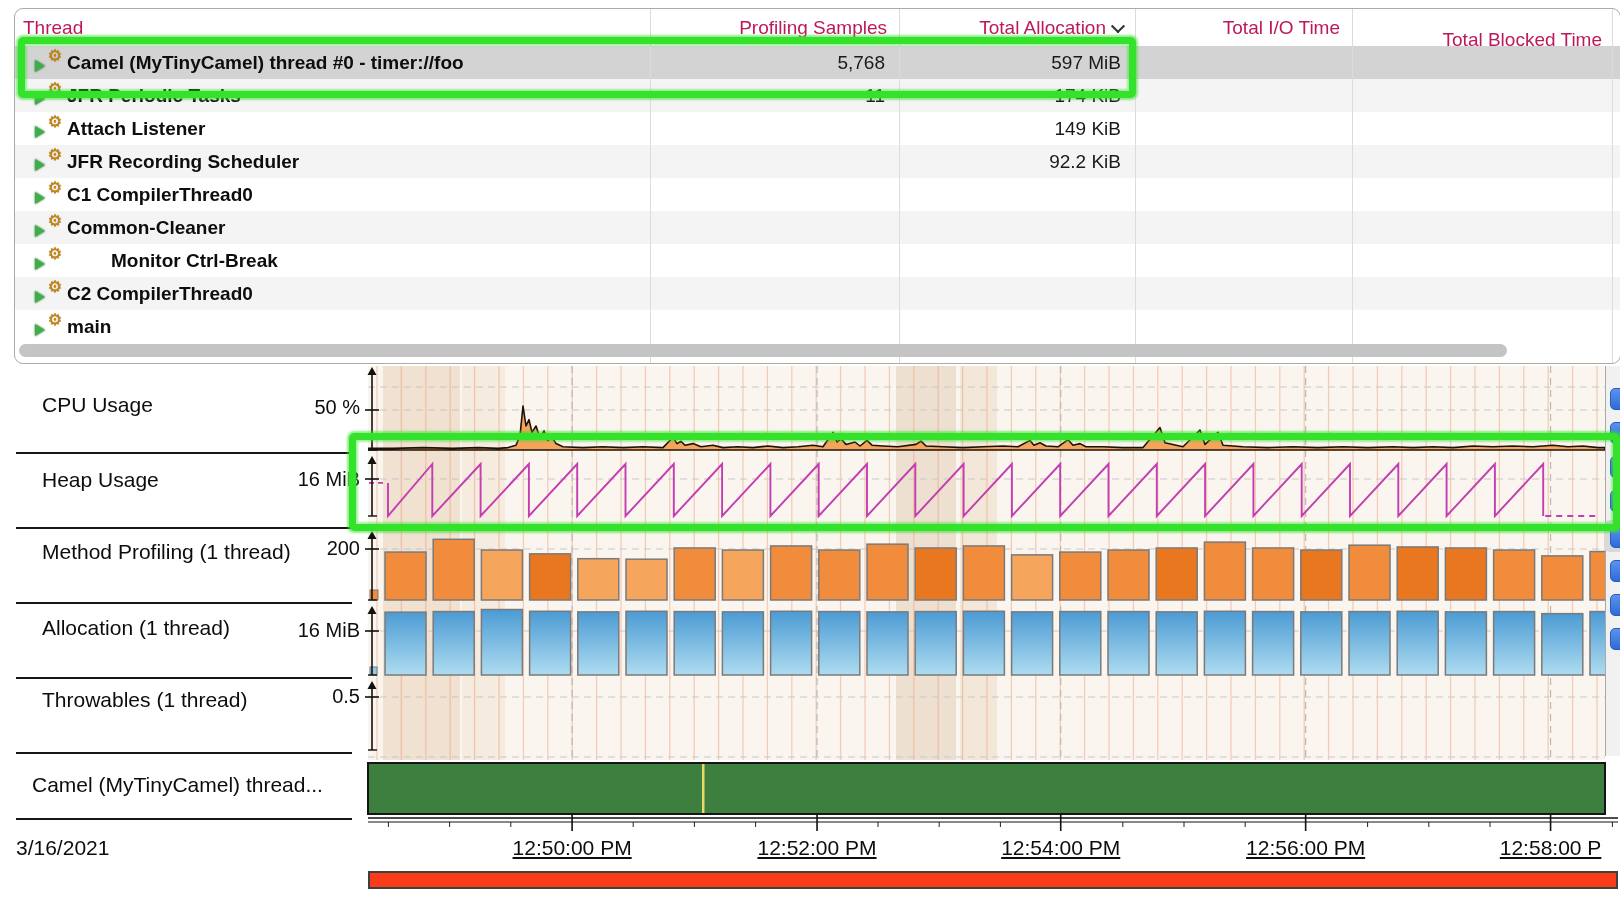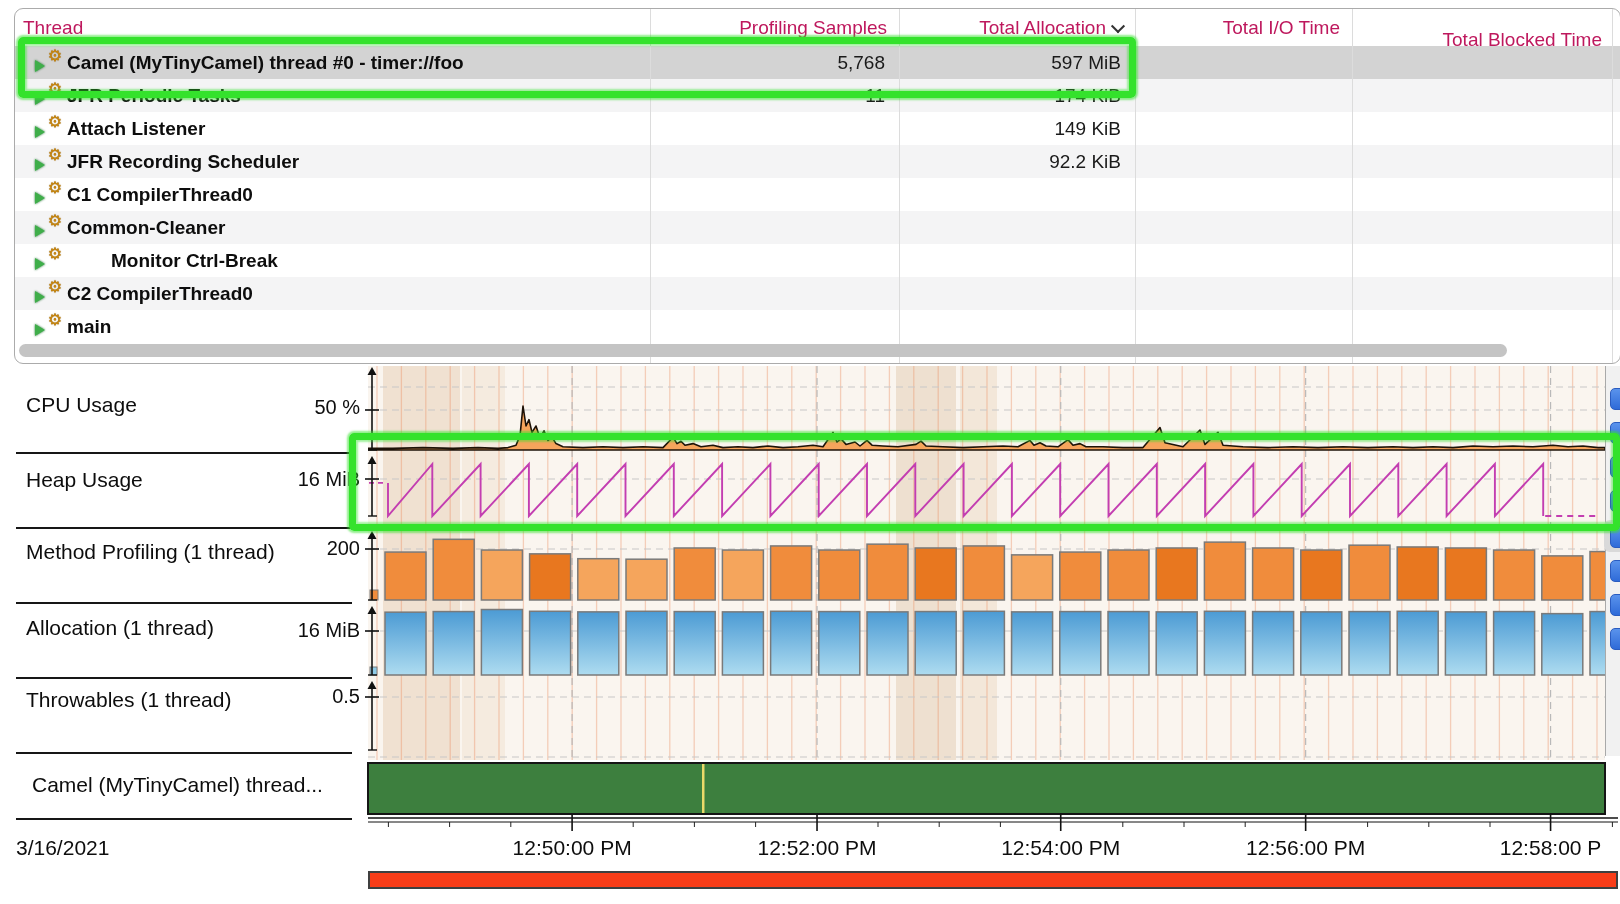--- a/index.html
+++ b/index.html
@@ -22,24 +22,24 @@
   .thr-icon .tri{position:absolute;left:0;bottom:3px;width:0;height:0;
     border-left:10px solid #3fae4a;border-top:6px solid transparent;border-bottom:6px solid transparent;
     filter:drop-shadow(0 0 1px #1c6e2a);}
   #table-hscroll{position:absolute;left:4px;bottom:6px;height:13px;border-radius:7px;background:#c4c4c4;z-index:3;}
   
   .annot{position:absolute;border:7px solid #34e22c;border-radius:5px;
     box-shadow:0 0 2px 2px rgba(52,226,44,.55), inset 0 0 2px 2px rgba(52,226,44,.45);
     pointer-events:none;z-index:30;}
   
   .lane-row{position:absolute;left:16px;width:336px;border-bottom:2.5px solid #161616;}
-  .lane-label{position:absolute;left:10px;font-size:21px;color:#0d0d0d;white-space:nowrap;z-index:1;}
+  .lane-label{position:absolute;left:26px;font-size:21px;color:#0d0d0d;white-space:nowrap;z-index:1;}
   .lane-value{position:absolute;right:-8px;font-size:20px;color:#0d0d0d;white-space:nowrap;z-index:2;}
   .date-label{position:absolute;left:16px;font-size:21px;color:#0d0d0d;}
-  .time-label{position:absolute;width:220px;text-align:center;font-size:21px;color:#0d0d0d;white-space:nowrap;}
+  .time-label{position:absolute;width:220px;text-align:center;font-size:21px;color:#0d0d0d;white-space:nowrap;text-decoration:underline;}
   
   #side-panel{position:absolute;left:1605px;top:366px;width:15px;height:390px;background:#f1f1f1;border-left:1px solid #a9a9a9;}
   .side-btn{position:absolute;left:1610px;width:20px;height:20px;border-radius:5px;
     background:linear-gradient(#5a93ec,#2f6bd8);border:1px solid #2a5cc0;z-index:5;}
   .side-btn-sel-bg{position:absolute;left:1604px;width:16px;height:32px;border-radius:6px 0 0 6px;background:#d9d9d9;z-index:4;}
 </style>
 </head>
 <body>
 
 <div id="stage">

